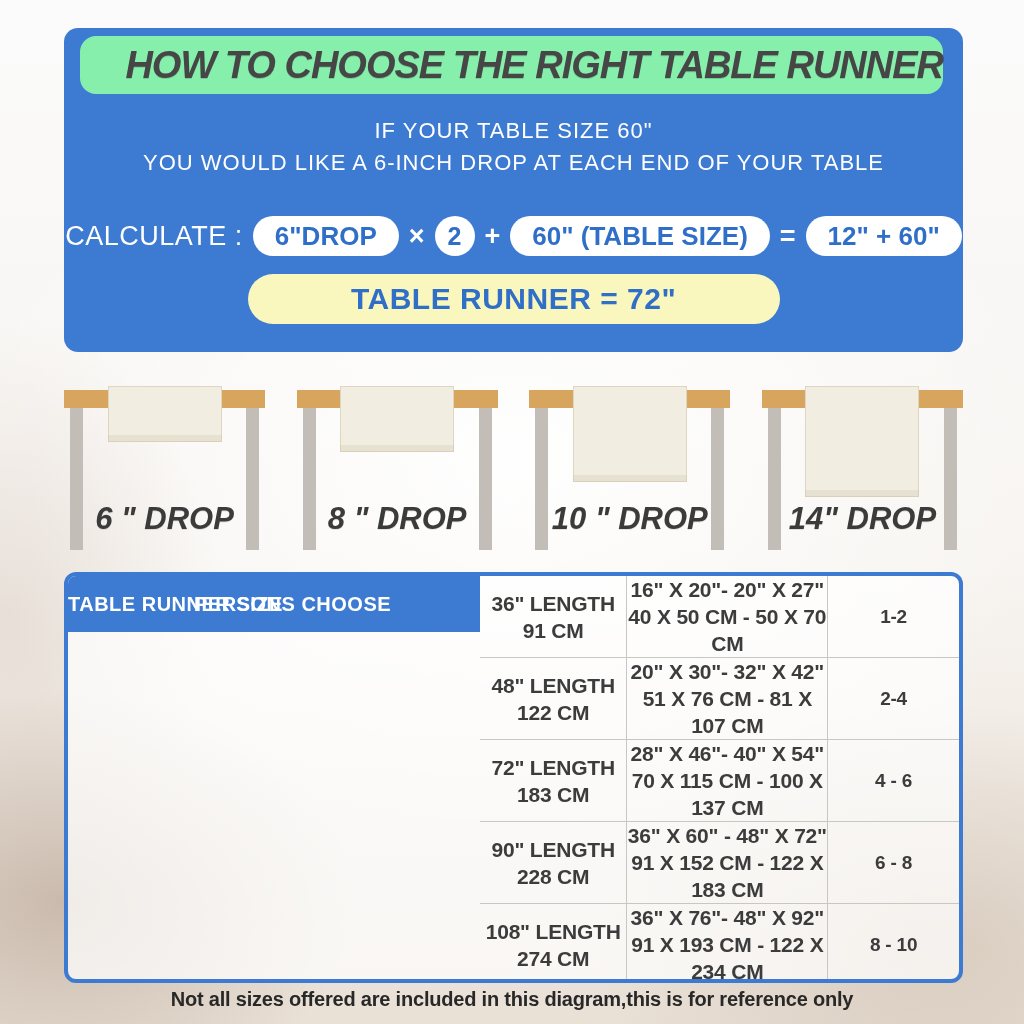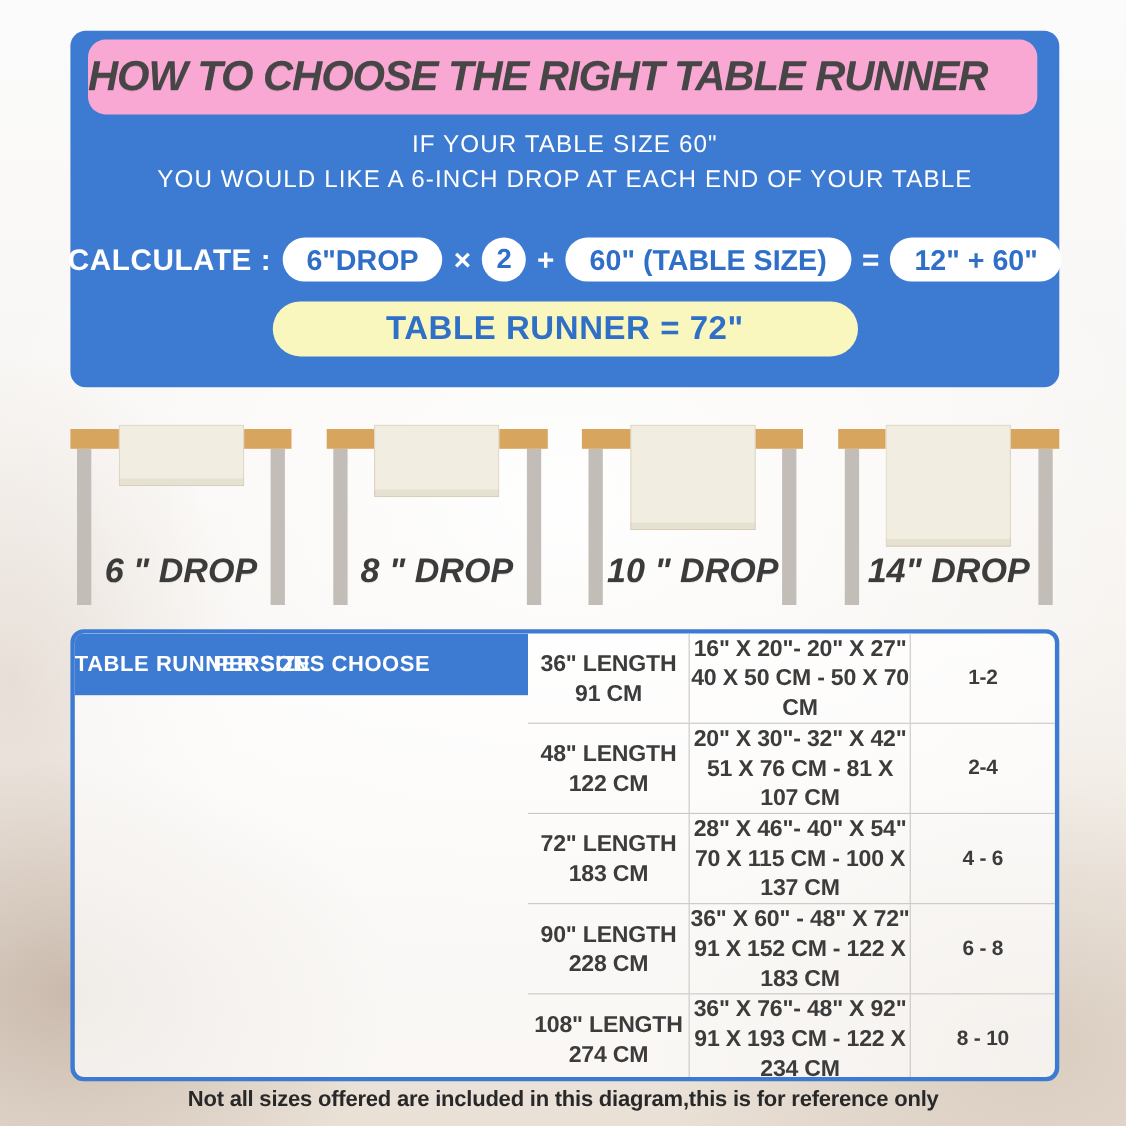--- a/index.html
+++ b/index.html
@@ -16,41 +16,41 @@
       radial-gradient(760px 520px at 50% 45%, rgba(255,255,255,0.95), transparent 75%),
       linear-gradient(180deg,#fbfbfb 0%,#f7f4f0 55%,#e9e0d6 100%);
   }
 
   
   .blue-panel{
     position:absolute;left:64px;top:28px;width:899px;height:324px;
     background:#3d7bd3;border-radius:14px;
   }
   .title-bar{
-    position:absolute;left:16px;top:8px;width:863px;height:68px;
-    background:#f9a8d4;border-radius:16px;
-    display:flex;align-items:center;justify-content:flex-start;
+    position:absolute;left:16px;top:8px;width:863px;height:58px;
+    background:#86efac;border-radius:16px;
+    display:flex;align-items:center;justify-content:flex-end;
   }
   .page-title{
     font-size:38px;font-weight:bold;font-style:italic;color:#464646;
     letter-spacing:-1px;white-space:nowrap;
     text-shadow:0 1px 0 rgba(0,0,0,0.15);
   }
   .subtitle-line{
     position:absolute;left:0;right:0;text-align:center;color:#ffffff;
     font-size:22px;letter-spacing:1px;white-space:nowrap;
   }
   .subtitle-line.l1{top:90px;}
   .subtitle-line.l2{top:122px;}
 
   .calc-row{
     position:absolute;left:0;right:0;top:184px;height:48px;
     display:flex;align-items:center;justify-content:center;gap:10px;
   }
-  .calc-label{color:#ffffff;font-weight:bold;font-size:27px;letter-spacing:0.5px;white-space:nowrap;}
+  .calc-label{color:#ffffff;font-weight:normal;font-size:27px;letter-spacing:0.5px;white-space:nowrap;}
   .pill{
     background:#ffffff;color:#2f6fc8;font-weight:bold;font-size:26px;
     padding:7px 22px;border-radius:26px;white-space:nowrap;line-height:1;
     display:flex;align-items:center;
   }
   .op{color:#ffffff;font-weight:bold;font-size:27px;line-height:1;}
   .mult-badge{
     width:40px;height:40px;border-radius:50%;background:#ffffff;color:#2f6fc8;
     display:flex;align-items:center;justify-content:center;
     font-weight:bold;font-size:25px;flex:0 0 auto;

